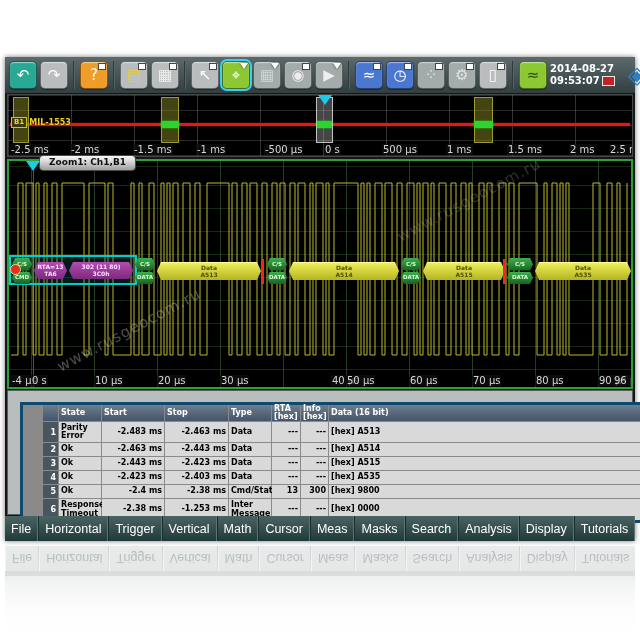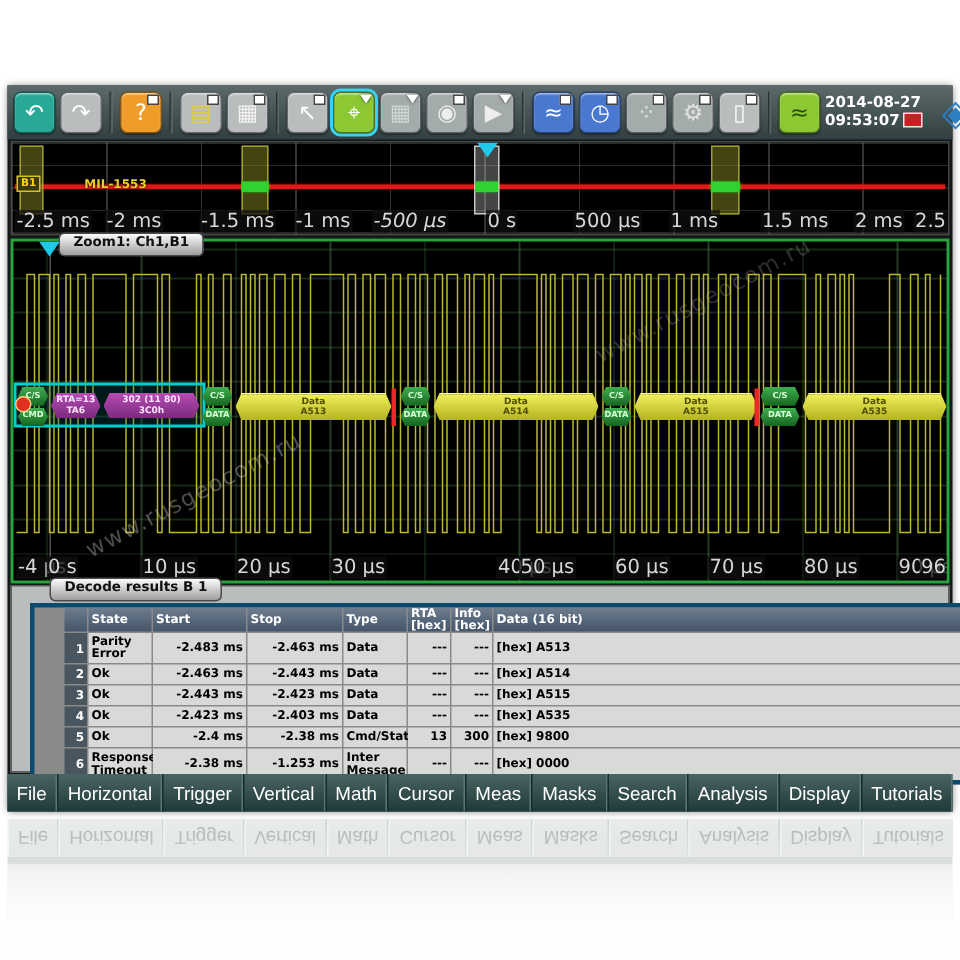--- a/index.html
+++ b/index.html
@@ -30,26 +30,26 @@
   .diagram{position:absolute;left:2px;top:37px;width:626px;height:63px;background:#000;
            border:1px solid #474747;box-sizing:border-box;overflow:hidden;
            background-image:repeating-linear-gradient(90deg,rgba(135,135,135,.38) 0 1px,transparent 1px 63px),
                             repeating-linear-gradient(0deg,rgba(135,135,135,.30) 0 1px,transparent 1px 15px);}
   .trace-red{position:absolute;left:2px;right:2px;top:28px;height:3px;background:#e01a1a;box-shadow:0 0 2px #a00;}
   .act{position:absolute;top:26px;height:7px;background:#2fd32f;box-shadow:0 0 2px #0f0;}
   .zregion{position:absolute;top:2px;bottom:13px;background:rgba(150,150,40,.45);border:1px solid #9c9c31;box-sizing:border-box;}
   .zind{position:absolute;top:2px;bottom:13px;background:rgba(215,215,215,.32);border:1px solid rgba(250,250,250,.7);box-sizing:border-box;}
   .tri-down{position:absolute;width:0;height:0;border-left:7px solid transparent;border-right:7px solid transparent;
             border-top:10px solid #1fc9e8;z-index:45;}
-  .axis-label{position:absolute;bottom:1px;font-size:13px;color:#d8d8d8;background:rgba(15,15,15,.75);
+  .axis-label{position:absolute;bottom:1px;font-size:10px;color:#d8d8d8;background:rgba(15,15,15,.75);
               padding:0 1px;white-space:nowrap;z-index:20;}
   .buslabel{position:absolute;left:3px;top:22px;display:flex;align-items:center;gap:2px;z-index:25;}
   .busbadge{font-size:7px;font-weight:bold;color:#ffd400;background:#3a3a10;border:1px solid #d8c020;
             padding:0 2px;line-height:9px;}
-  .buslabel .txt{font-size:8px;font-weight:bold;color:#e8d028;text-shadow:0 0 2px #000;padding-left:27px;}
+  .buslabel .txt{font-size:8px;font-weight:bold;color:#e8d028;text-shadow:0 0 2px #000;}
   
   .zoomwin{position:absolute;left:2px;top:102px;width:626px;height:230px;background:#000;
            border:2px solid #2aa23c;box-sizing:border-box;overflow:hidden;
            background-image:repeating-linear-gradient(90deg,rgba(80,130,80,.45) 0 1px,transparent 1px 63px),
                             repeating-linear-gradient(0deg,rgba(80,130,80,.30) 0 1px,transparent 1px 23px);
            background-position:22px 0,0 6px;}
   .trigline{position:absolute;left:24px;top:0;bottom:0;width:1px;background:rgba(230,230,230,.35);}
   .wavewrap{position:absolute;left:0;top:12px;right:0;height:196px;}
   .busrow{position:absolute;left:0;top:94px;right:0;height:34px;z-index:30;}
   .frame{position:absolute;top:0;height:30px;border:2px solid #00cfcf;background:rgba(0,90,90,.28);box-sizing:border-box;}
@@ -135,21 +135,21 @@
     <div class="diagram">
       <div class="trace-red"></div>
       <div class="buslabel">
         <span class="busbadge">B1</span>
         <span class="txt">MIL-1553</span>
       </div>
     <span class="axis-label" style="left: 2px;">-2.5 ms</span>
         <span class="axis-label" style="left: 62px;">-2 ms</span>
         <span class="axis-label" style="left: 125px;">-1.5 ms</span>
         <span class="axis-label" style="left: 188px;">-1 ms</span>
-        <span class="axis-label" style="left: 240px; font-style: italic;">-500 µs</span>
+        <span class="axis-label" style="left: 256px;">-500 µs</span>
         <span class="axis-label" style="left: 316px;">0 s</span>
         <span class="axis-label" style="left: 374px;">500 µs</span>
         <span class="axis-label" style="left: 438px;">1 ms</span>
         <span class="axis-label" style="left: 499px;">1.5 ms</span>
         <span class="axis-label" style="left: 561px;">2 ms</span>
         <span class="axis-label" style="left: 601px;">2.5 ms</span>
         <div class="zregion" style="left: 5px; width: 16px;"></div>
         <div class="zregion" style="left: 153px; width: 18px;"></div>
         <div class="zregion" style="left: 466px; width: 19px;"></div>
         <div class="zind" style="left: 308px; width: 17px;"></div>
@@ -245,21 +245,20 @@
           <div class="hcell">Info [hex]</div>
           <div class="hcell">Data (16 bit)</div>
           <div style="display: contents;"><div class="ncell r">1</div><div class="cell">Parity Error</div><div class="cell r">-2.483 ms</div><div class="cell r">-2.463 ms</div><div class="cell">Data</div><div class="cell r">---</div><div class="cell r">---</div><div class="cell">[hex] A513</div></div>
           <div style="display: contents;"><div class="ncell r">2</div><div class="cell">Ok</div><div class="cell r">-2.463 ms</div><div class="cell r">-2.443 ms</div><div class="cell">Data</div><div class="cell r">---</div><div class="cell r">---</div><div class="cell">[hex] A514</div></div>
           <div style="display: contents;"><div class="ncell r">3</div><div class="cell">Ok</div><div class="cell r">-2.443 ms</div><div class="cell r">-2.423 ms</div><div class="cell">Data</div><div class="cell r">---</div><div class="cell r">---</div><div class="cell">[hex] A515</div></div>
           <div style="display: contents;"><div class="ncell r">4</div><div class="cell">Ok</div><div class="cell r">-2.423 ms</div><div class="cell r">-2.403 ms</div><div class="cell">Data</div><div class="cell r">---</div><div class="cell r">---</div><div class="cell">[hex] A535</div></div>
           <div style="display: contents;"><div class="ncell r">5</div><div class="cell">Ok</div><div class="cell r">-2.4 ms</div><div class="cell r">-2.38 ms</div><div class="cell">Cmd/Stat</div><div class="cell r">13</div><div class="cell r">300</div><div class="cell">[hex] 9800</div></div>
           <div style="display: contents;"><div class="ncell r">6</div><div class="cell">Response Timeout</div><div class="cell r">-2.38 ms</div><div class="cell r">-1.253 ms</div><div class="cell">Inter Message</div><div class="cell r">---</div><div class="cell r">---</div><div class="cell">[hex] 0000</div></div>
         </div>
     </div>
-    <div class="wtab" style="left:28px;top:328px;">Decode results B 1</div>
 
     <div class="menubar">
         <div class="mitem">File</div>
         <div class="mitem">Horizontal</div>
         <div class="mitem">Trigger</div>
         <div class="mitem">Vertical</div>
         <div class="mitem">Math</div>
         <div class="mitem">Cursor</div>
         <div class="mitem">Meas</div>
         <div class="mitem">Masks</div>

